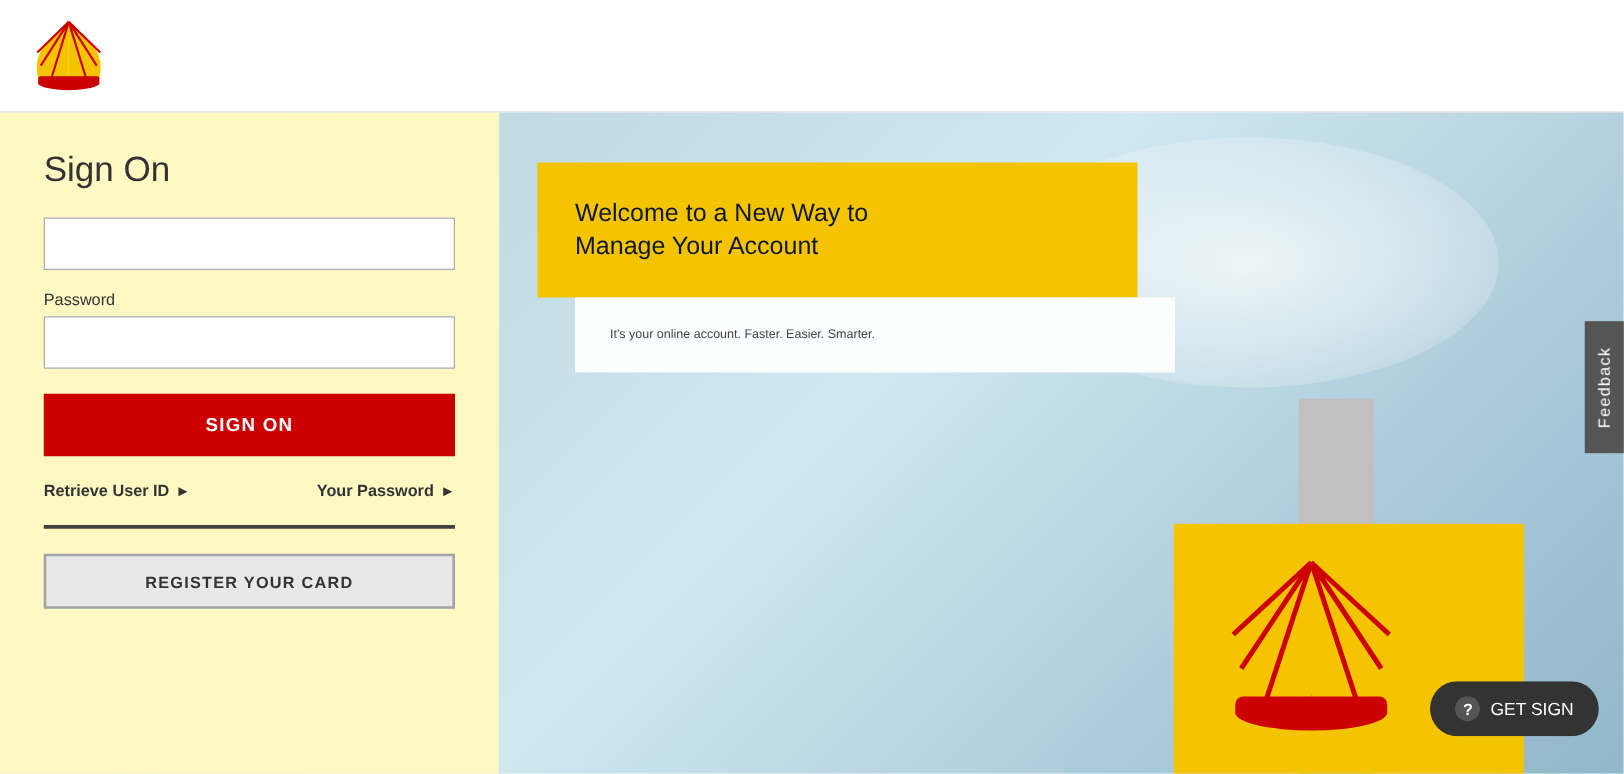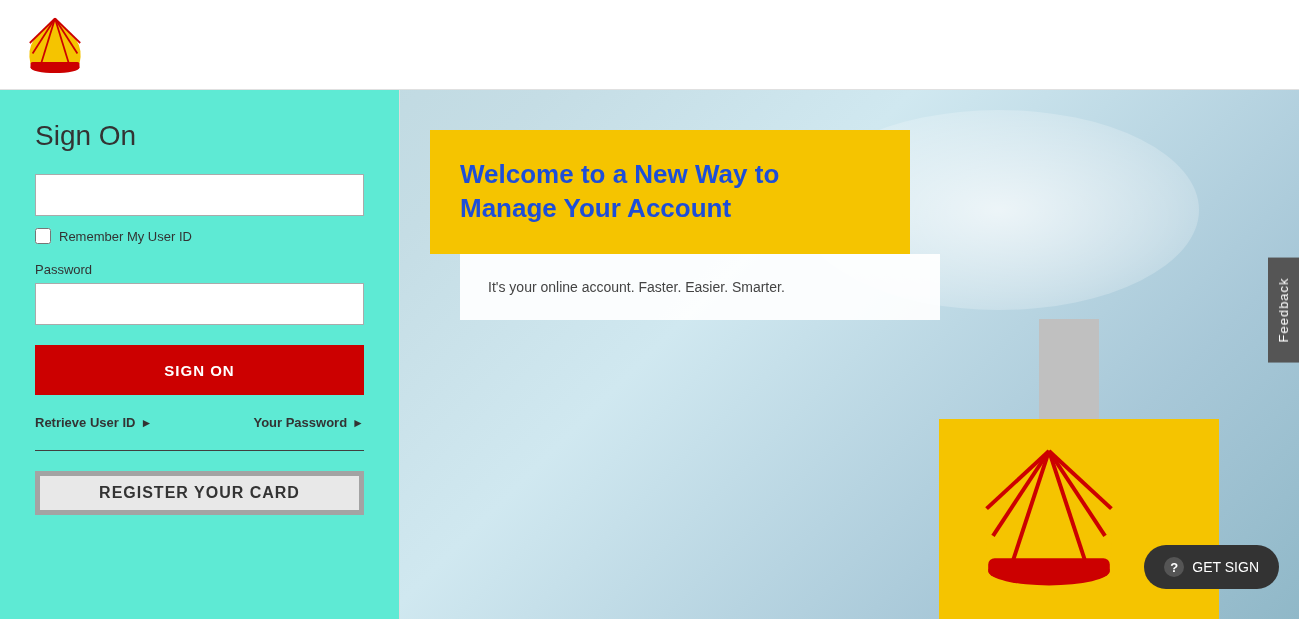--- a/index.html
+++ b/index.html
@@ -49,21 +49,21 @@
       top: 20px; right: 100px;
       width: 400px; height: 200px;
       background: radial-gradient(ellipse, rgba(255,255,255,0.7) 0%, rgba(255,255,255,0.3) 60%, transparent 100%);
       border-radius: 50%;
     }
 
     
     #sign-on-panel {
       position: relative;
       z-index: 10;
-      background: #5eead4;
+      background: #fef9c3;
       width: 400px;
       min-width: 400px;
       padding: 30px 35px;
       border-right: 1px solid #ddd;
     }
 
     #sign-on-title {
       font-size: 28px;
       color: #333333;
       font-weight: normal;
@@ -129,21 +129,21 @@
       margin-bottom: 20px;
     }
 
     
     #links-row {
       display: flex;
       justify-content: space-between;
       align-items: center;
       margin-bottom: 20px;
       padding-bottom: 20px;
-      border-bottom: 1px solid #404040;
+      border-bottom: 3px solid #404040;
     }
 
     .link-item {
       display: flex;
       align-items: center;
       gap: 5px;
       font-size: 13px;
       font-weight: bold;
       color: #333333;
       cursor: pointer;
@@ -153,23 +153,23 @@
     .link-arrow {
       color: #333333;
       font-size: 12px;
     }
 
     
     #register-button {
       width: 100%;
       height: 44px;
       background: #e8e8e8;
-      border: 5px solid #a3a3a3;
-      color: #333333;
-      font-size: 16px;
+      border: 2px solid #a3a3a3;
+      color: #333333;
+      font-size: 13px;
       font-weight: bold;
       letter-spacing: 1px;
       cursor: pointer;
     }
 
     
     #welcome-area {
       position: relative;
       z-index: 5;
       padding: 40px 30px;
@@ -177,35 +177,35 @@
     }
 
     #welcome-banner {
       background: #f5c400;
       padding: 28px 30px;
       width: 480px;
       margin-bottom: 0;
     }
 
     #welcome-title {
-      font-size: 26px;
-      font-weight: bold;
-      color: #1d4ed8;
+      font-size: 20px;
+      font-weight: normal;
+      color: #0f172a;
       line-height: 1.3;
     }
 
     #welcome-subtitle-box {
       background: rgba(255, 255, 255, 0.92);
       padding: 22px 28px;
       width: 480px;
       margin-left: 30px;
     }
 
     #welcome-subtitle {
-      font-size: 14px;
+      font-size: 10px;
       color: #444444;
       line-height: 1.6;
     }
 
     
     #feedback-tab {
       position: fixed;
       right: 0;
       top: 50%;
       transform: translateY(-50%);
@@ -317,24 +317,20 @@
   <div id="background-area"></div>
 
   <div id="gray-pole"></div>
   <div id="yellow-board"></div>
 
   <div id="sign-on-panel">
     <h1 id="sign-on-title">Sign On</h1>
 
     <input type="text" class="form-input" id="user-id-input" style="">
 
-    <div id="remember-row">
-      <input type="checkbox" id="remember-checkbox" style="">
-      <label id="remember-label" for="remember-checkbox">Remember My User ID</label>
-    </div>
 
     <label class="form-label" id="password-label">Password</label>
     <input type="password" class="form-input" id="password-input" style="">
 
     <button id="sign-on-button">SIGN ON</button>
 
     <div id="links-row">
       <a class="link-item">
         <span>Retrieve User ID</span>
         <span class="link-arrow">►</span>

